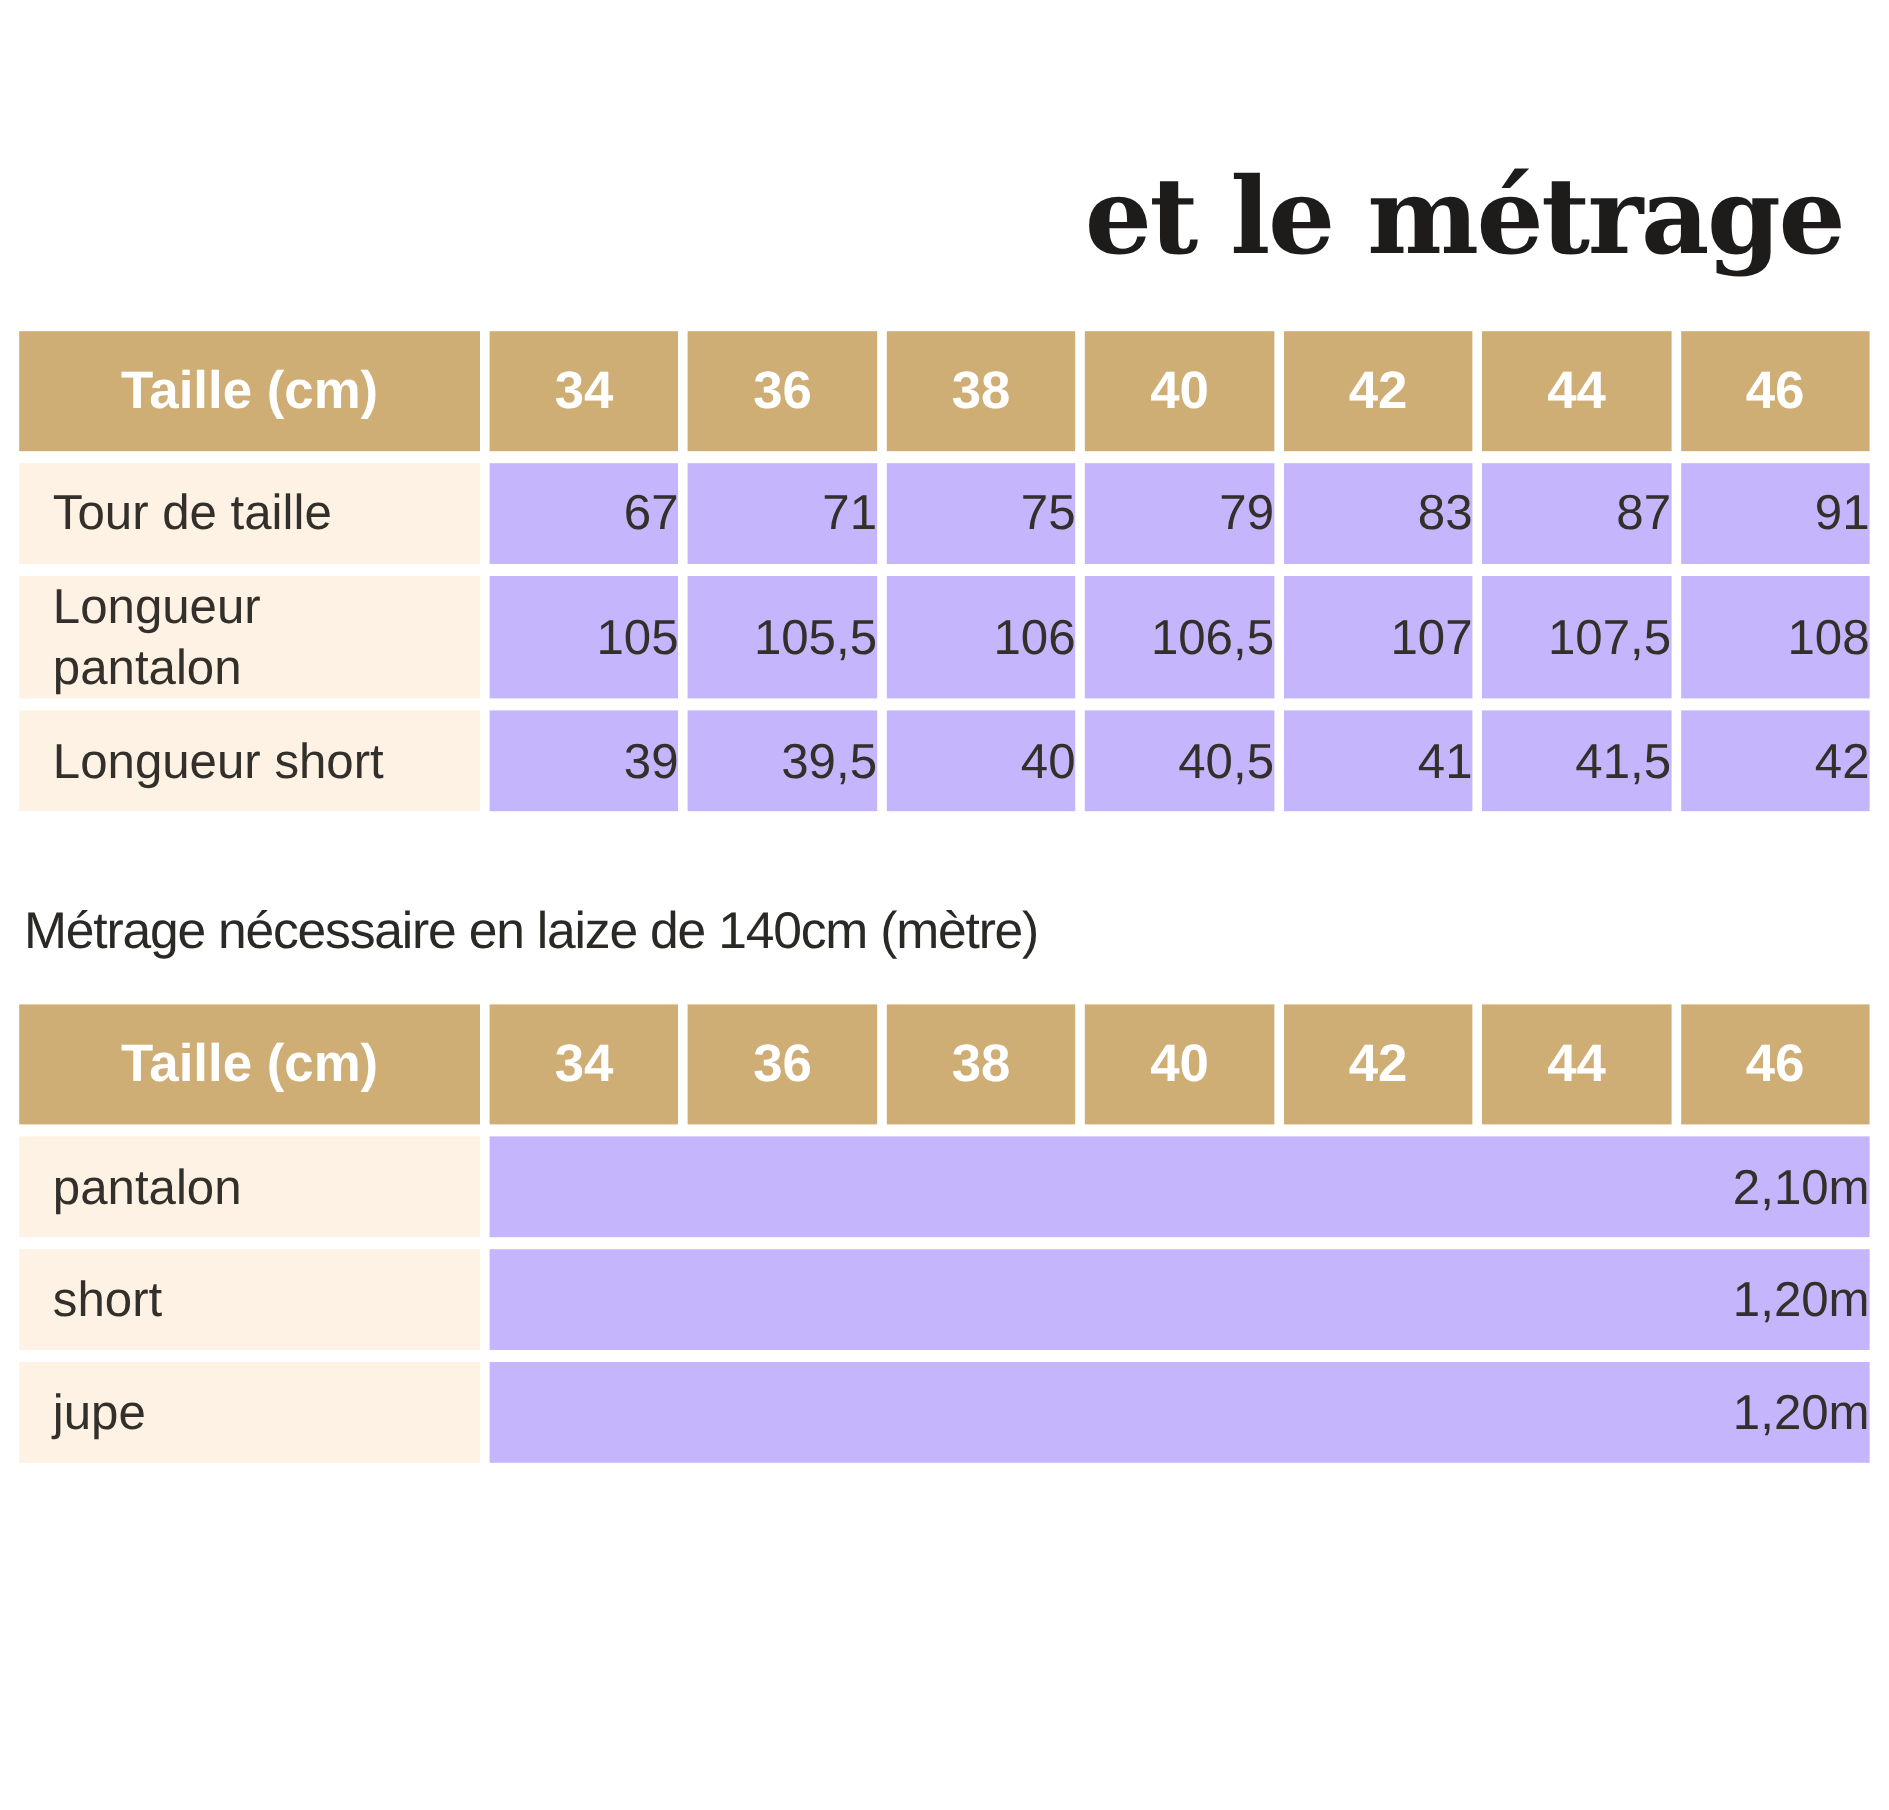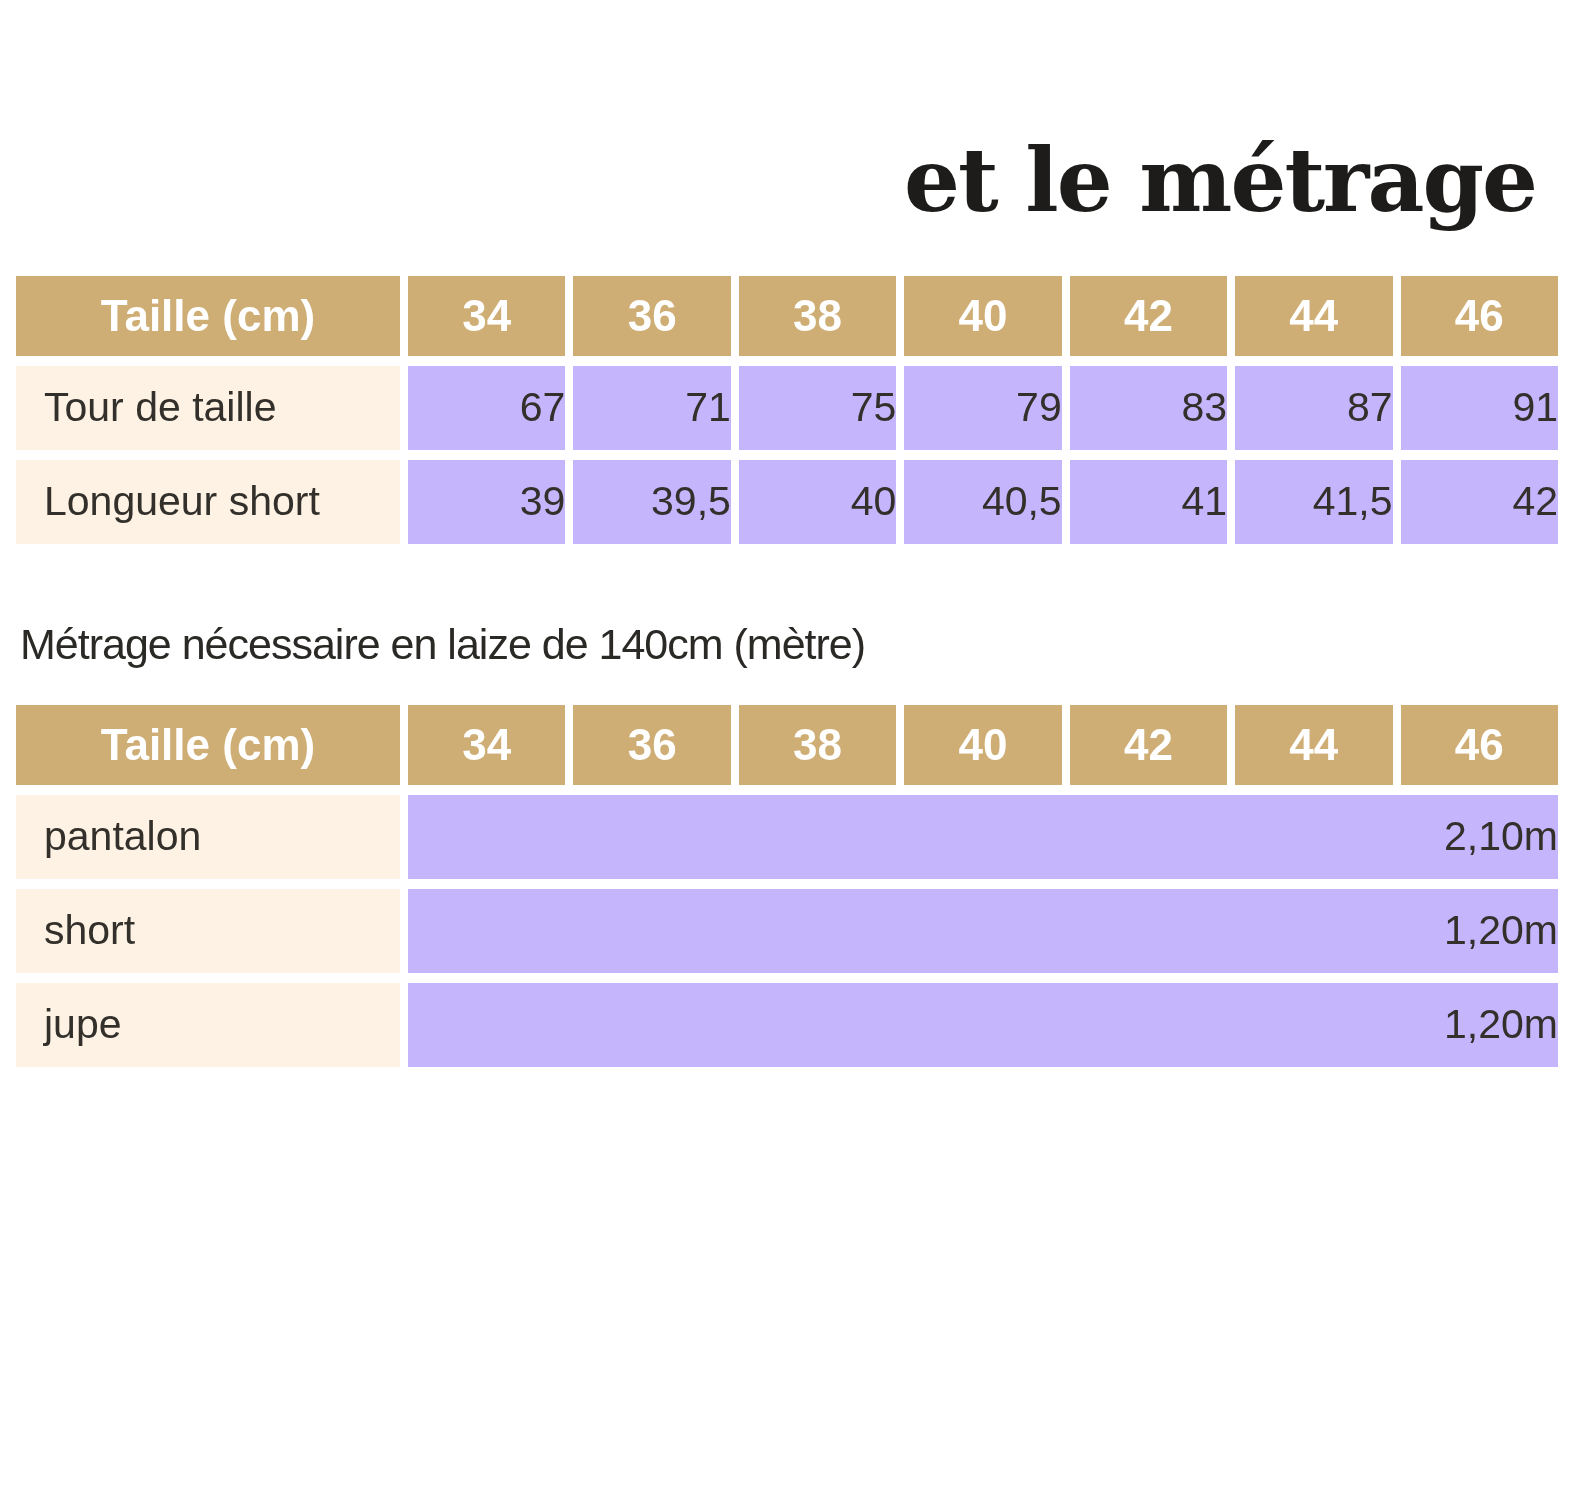--- a/index.html
+++ b/index.html
@@ -43,21 +43,21 @@
     margin-left: 8px;
   }
   table.size-table col.col-label { width: 384px; }
   table.size-table th {
     background: #cfae75;
     color: #ffffff;
     font-size: 44px;
     font-weight: 700;
     height: 68px;
     text-align: center;
-    padding: 6px;
+    padding: 16px;
   }
   table.size-table td {
     background: #c4b5fd;
     font-size: 41px;
     font-weight: 400;
     height: 84px;
     text-align: right;
     vertical-align: middle;
     padding: 0;
     color: #33302b;
@@ -103,20 +103,30 @@
         <td class="label">Tour de taille</td>
         <td>67</td>
         <td>71</td>
         <td>75</td>
         <td>79</td>
         <td>83</td>
         <td>87</td>
         <td>91</td>
       </tr>
       <tr>
+        <td class="label"><span class="narrow">Longueur pantalon</span></td>
+        <td>105</td>
+        <td>105,5</td>
+        <td>106</td>
+        <td>106,5</td>
+        <td>107</td>
+        <td>107,5</td>
+        <td>108</td>
+      </tr>
+      <tr>
         <td class="label">Longueur short</td>
         <td>39</td>
         <td>39,5</td>
         <td>40</td>
         <td>40,5</td>
         <td>41</td>
         <td>41,5</td>
         <td>42</td>
       </tr>
     </tbody>

